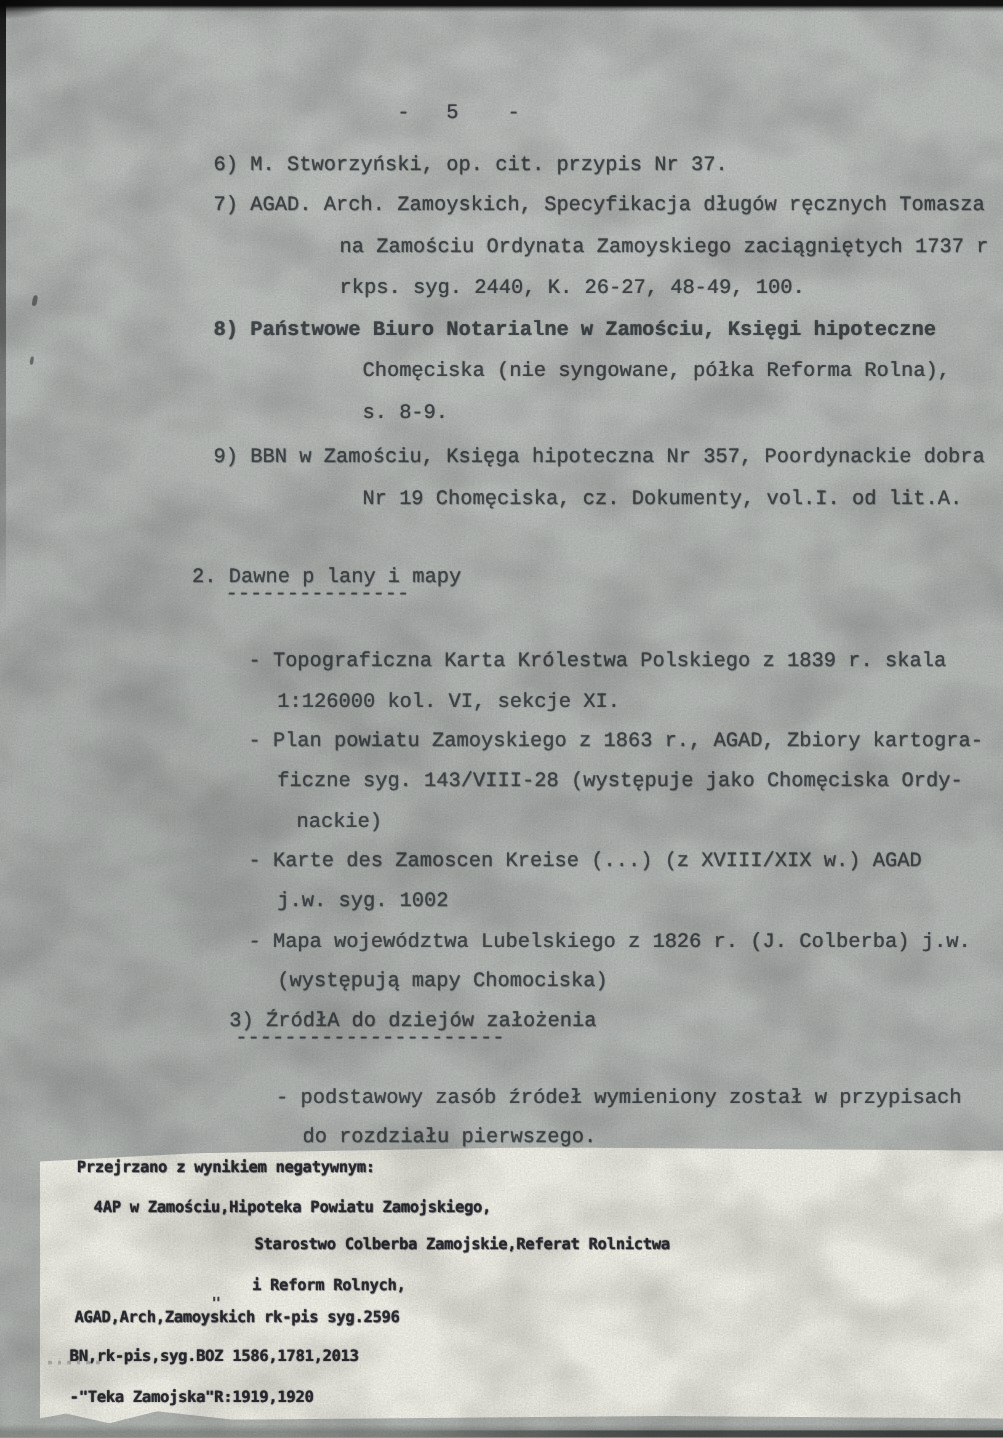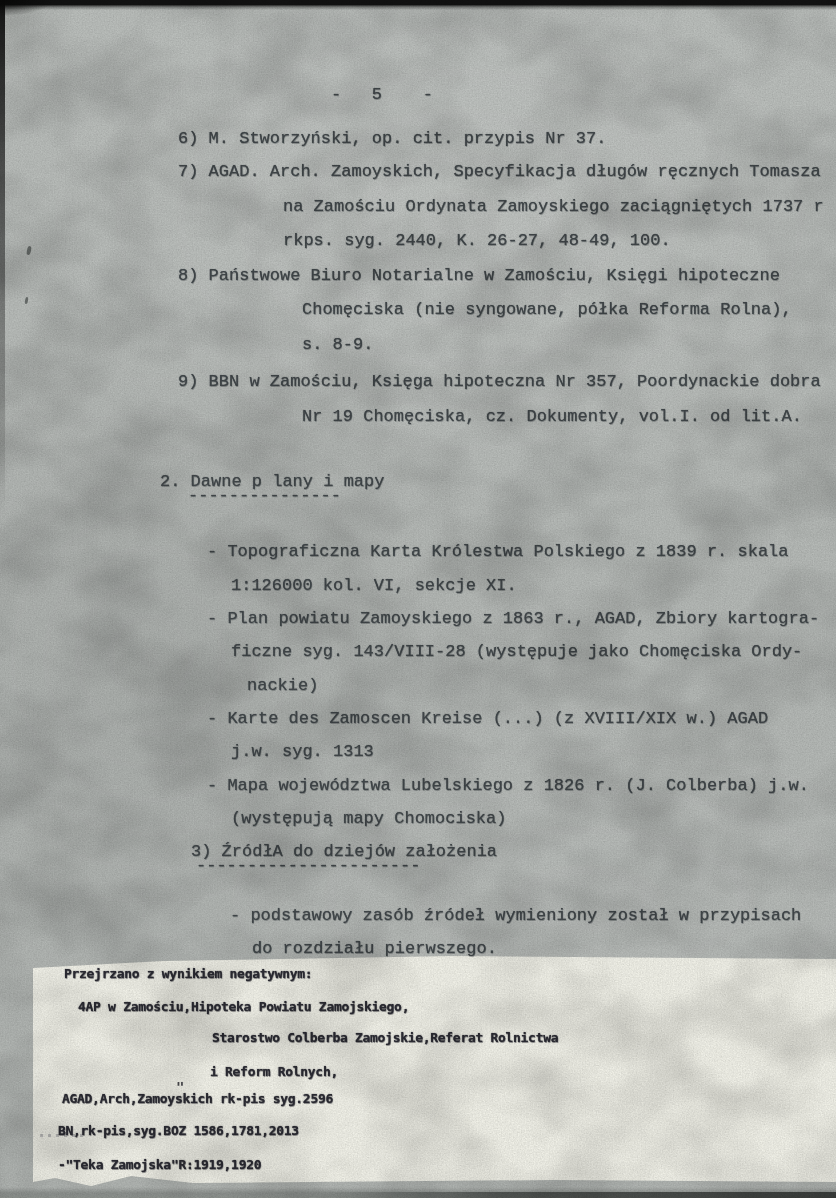--- a/index.html
+++ b/index.html
@@ -64,34 +64,34 @@
 
   <div class="note-slip"></div>
   <div class="pencil-mark"></div>
 
   <div class="text-layer" id="sheet-lines">
       <div class="line" style="left: 331px; top: 86px;">-   5    -</div>
       <div class="line" style="left: 178px; top: 130px;">6) M. Stworzyński, op. cit. przypis Nr 37.</div>
       <div class="line" style="left: 178px; top: 163px;">7) AGAD. Arch. Zamoyskich, Specyfikacja długów ręcznych Tomasza</div>
       <div class="line" style="left: 283px; top: 198px;">na Zamościu Ordynata Zamoyskiego zaciągniętych 1737 r</div>
       <div class="line" style="left: 283px; top: 232px;">rkps. syg. 2440, K. 26-27, 48-49, 100.</div>
-      <div class="line" style="left: 178px; top: 267px;">8) Państwowe Biuro Notarialne w Zamościu, Księgi hipoteczne</div>
+      <div class="line" style="left: 178px; top: 267px; font-weight: bold;">8) Państwowe Biuro Notarialne w Zamościu, Księgi hipoteczne</div>
       <div class="line" style="left: 302px; top: 301px;">Chomęciska (nie syngowane, półka Reforma Rolna),</div>
       <div class="line" style="left: 302px; top: 336px;">s. 8-9.</div>
       <div class="line" style="left: 178px; top: 373px;">9) BBN w Zamościu, Księga hipoteczna Nr 357, Poordynackie dobra</div>
       <div class="line" style="left: 302px; top: 408px;">Nr 19 Chomęciska, cz. Dokumenty, vol.I. od lit.A.</div>
       <div class="line" style="left: 160px; top: 473px;">2. Dawne p lany i mapy</div>
       <div class="line" style="left: 188px; top: 487px;">---------------</div>
       <div class="line" style="left: 207px; top: 543px;">- Topograficzna Karta Królestwa Polskiego z 1839 r. skala</div>
       <div class="line" style="left: 231px; top: 577px;">1:126000 kol. VI, sekcje XI.</div>
       <div class="line" style="left: 207px; top: 610px;">- Plan powiatu Zamoyskiego z 1863 r., AGAD, Zbiory kartogra-</div>
       <div class="line" style="left: 231px; top: 643px;">ficzne syg. 143/VIII-28 (występuje jako Chomęciska Ordy-</div>
       <div class="line" style="left: 231px; top: 677px; margin-left: 16px;">nackie)</div>
       <div class="line" style="left: 207px; top: 710px;">- Karte des Zamoscen Kreise (...) (z XVIII/XIX w.) AGAD</div>
-      <div class="line" style="left: 231px; top: 743px;">j.w. syg. 1313</div>
+      <div class="line" style="left: 231px; top: 743px;">j.w. syg. 1002</div>
       <div class="line" style="left: 207px; top: 777px;">- Mapa województwa Lubelskiego z 1826 r. (J. Colberba) j.w.</div>
       <div class="line" style="left: 231px; top: 810px;">(występują mapy Chomociska)</div>
       <div class="line" style="left: 191px; top: 843px;">3) ŹródłA do dziejów założenia</div>
       <div class="line" style="left: 196px; top: 857px;">----------------------</div>
       <div class="line" style="left: 252px; top: 940px;">do rozdziału pierwszego.</div>
       <div class="line" style="left: 230px; top: 907px;">- podstawowy zasób źródeł wymieniony został w przypisach</div>
     </div>
   <div class="text-layer" id="slip-lines">
       <div class="slip-line" style="left: 64px; top: 965px;">Przejrzano z wynikiem negatywnym:</div>
       <div class="slip-line" style="left: 62px; top: 998px; margin-left: 16px;">4AP w Zamościu,Hipoteka Powiatu Zamojskiego,</div>

